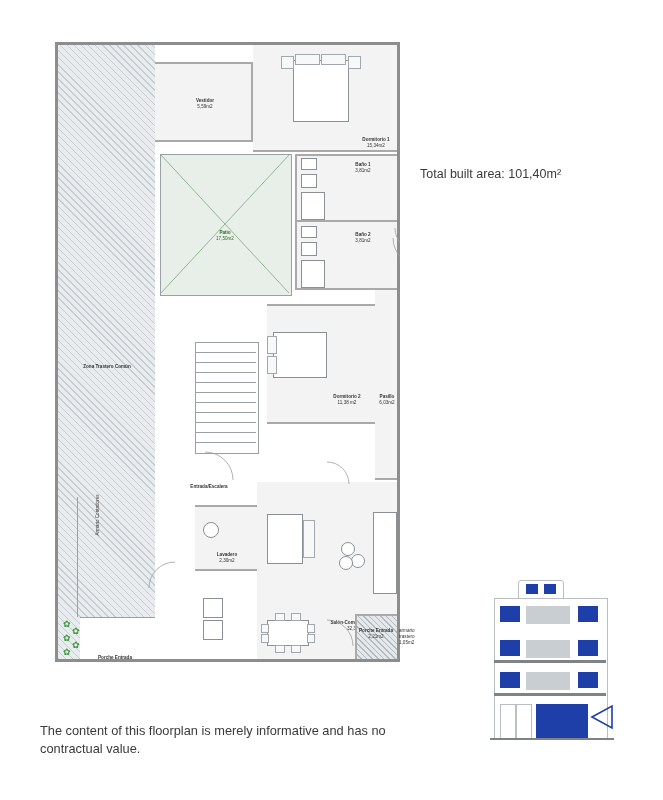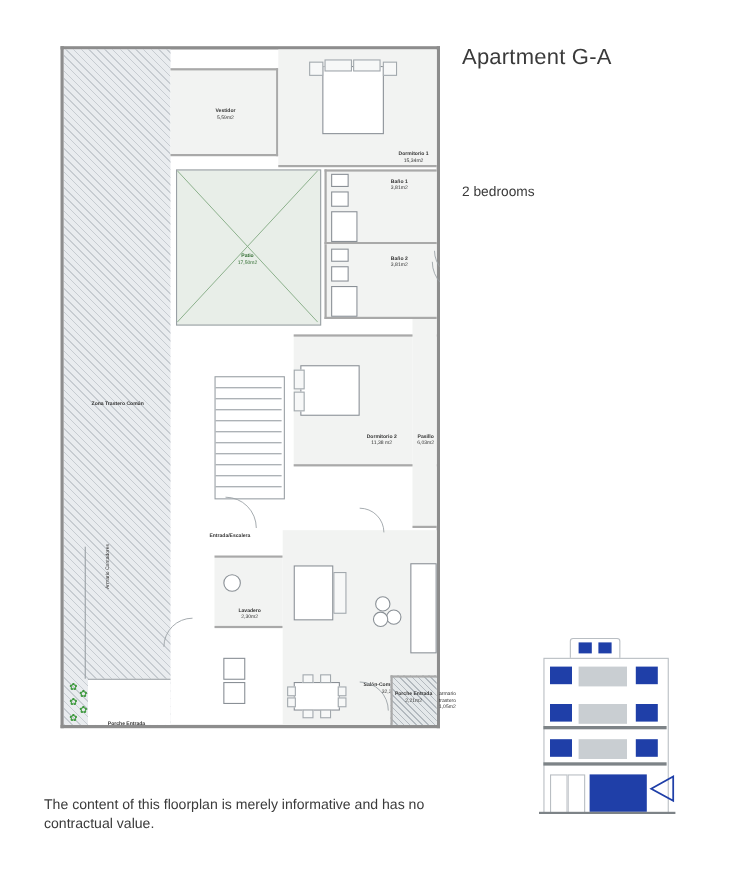--- a/index.html
+++ b/index.html
@@ -38,25 +38,24 @@
   .bpart{position:absolute;}
   .bwin{position:absolute;background:#1f3fa8;}
   .bwhite{position:absolute;background:#ffffff;border:0.6px solid #b9bec3;}
   .bgrey{position:absolute;background:#c9ced2;}
   .bdark{position:absolute;background:#7d8387;}
 </style>
 </head>
 <body>
 
 <div id="title-block">
-  <div class="t-line">Apartment G-A</div>
 </div>
 
 <div id="summary-block">
-  <div class="s-line">2 bedrooms</div>
+  <div class="s-line">Total built area: 101,40m²</div>
 </div>
 
 <div id="disclaimer">The content of this floorplan is merely informative and has no contractual value.</div>
 
 <div id="plan">
 
   <div class="wall" style="left:0;top:0;width:345px;height:3px;"></div>
   <div class="wall" style="left:0;top:617px;width:345px;height:3px;"></div>
   <div class="wall" style="left:0;top:0;width:3px;height:620px;"></div>
   <div class="wall" style="left:342px;top:0;width:3px;height:620px;"></div>

